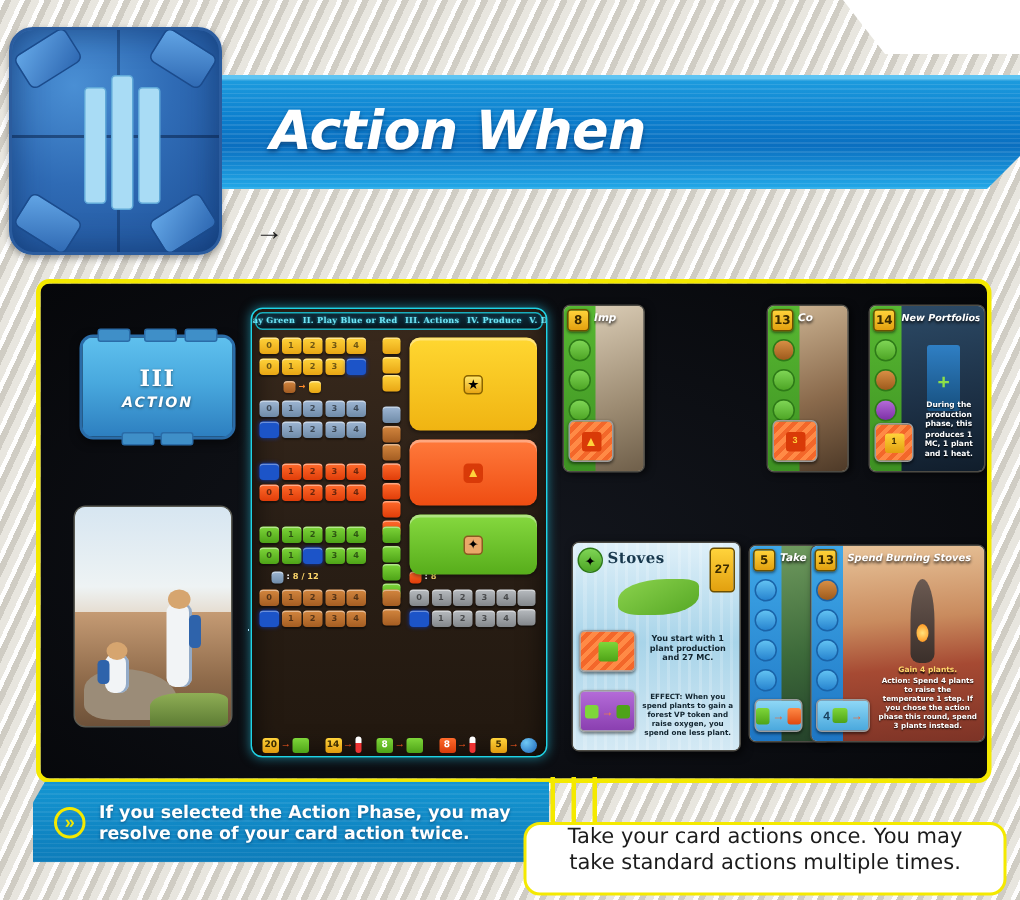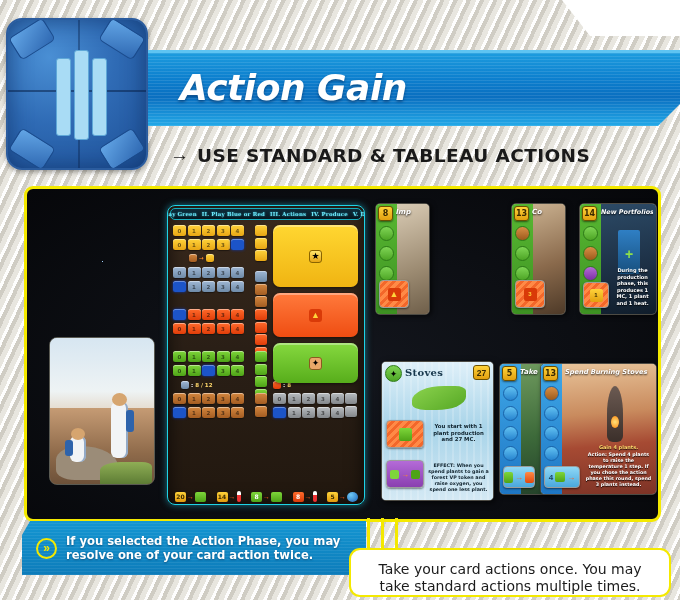--- a/index.html
+++ b/index.html
@@ -303,24 +303,24 @@
     position:absolute; left:3px; top:3px; width:17px; height:17px; border-radius:50%;
     background: linear-gradient(180deg,#7fd555,#4da525); border:1.5px solid #2e7a18;
     display:flex; align-items:center; justify-content:center; font-size:9px;
   }
   #corp-name {
     position:absolute; left:23px; top:4px; right:22px; height:13px; line-height:13px;
     color:#18384d; font-family:"DejaVu Serif", serif; font-weight:700; font-size:10px;
     letter-spacing:.3px;
   }
   #corp-cost {
-    position:absolute; right:3px; top:3px; width:17px; height:15px; border-radius:3px;
+    position:absolute; right:3px; top:3px; width:17px; height:30px; border-radius:3px;
     background: linear-gradient(180deg,#ffd33b,#e2a00f); border:1.5px solid #6b4f00;
     display:flex; align-items:center; justify-content:center;
-    font-size:8.5px; font-weight:700; color:#3a2a00; font-family:Liberation Sans, sans-serif;
+    font-size:8.5px; font-weight:700; color:#3a2a00; font-family:Liberation Mono, monospace;
   }
   #corp-hero {
     position:absolute; left:30px; top:24px; width:54px; height:24px;
     background: linear-gradient(150deg,#8cd34e,#55a724); border-radius: 60% 20% 55% 25%;
   }
   .corp-effect-row { position:absolute; left:4px; right:4px; display:flex; gap:4px; align-items:flex-start; }
   .corp-icon-box {
     width:38px; height:28px; border-radius:4px; flex:0 0 auto;
     border:1.5px solid #9c9c9c; display:flex; align-items:center; justify-content:center;
     box-shadow:0 1px 2px rgba(0,0,0,.45);
@@ -352,21 +352,21 @@
     font-size:12px; font-weight:700; line-height:1;
   }
   #caption-blue-text {
     color:#ffffff; font-family:"DejaVu Sans", sans-serif; font-weight:700;
     font-size:11.6px; line-height:14.5px;
     text-shadow:0 1px 2px rgba(0,50,90,.6);
   }
   #caption-callout {
     position:absolute; left:349px; top:548px; width:322px; height:49px;
     background:#ffffff; border:2.5px solid #f4e900; border-radius:11px;
-    display:flex; align-items:flex-end; justify-content:center; text-align:center;
+    display:flex; align-items:flex-start; justify-content:center; text-align:center;
     padding:0 12px;
   }
   #caption-callout-text {
     color:#1b1b1b; font-family:"DejaVu Sans", sans-serif; font-weight:400;
     font-size:14px; line-height:17px;
   }
 </style>
 </head>
 <body>
 
@@ -385,30 +385,38 @@
     <div class="logo-corner lc-bl"></div>
     <div class="logo-corner lc-br"></div>
     <div class="logo-bar lb1"></div>
     <div class="logo-bar lb2"></div>
     <div class="logo-bar lb3"></div>
   </div>
 
   <div id="title-banner">
     <div class="ribbon-top"></div>
   </div>
-  <div id="page-title">Action Gain</div>
+  <div id="page-title">Action When</div>
 
   <div id="subtitle-row">
     <span id="subtitle-arrow">→</span>
-    <span id="page-subtitle">USE STANDARD &amp; TABLEAU ACTIONS</span>
   </div>
 </div>
 
 <div id="board-panel">
 
+  <div id="action-tile">
+    <div class="tile-nub tn-a"></div>
+    <div class="tile-nub tn-b"></div>
+    <div class="tile-nub tn-c"></div>
+    <div class="tile-nub tn-d"></div>
+    <div class="tile-nub tn-e"></div>
+    <div id="action-tile-numeral">III</div>
+    <div id="action-tile-label">ACTION</div>
+  </div>
 
   <div id="board-art">
     <div class="art-sky"></div>
     <div class="art-ground"></div>
     <div class="art-rock"></div>
     <div class="art-grass"></div>
     <div class="astro astro-sit">
       <div class="helm"></div>
       <div class="pack"></div>
     </div>

